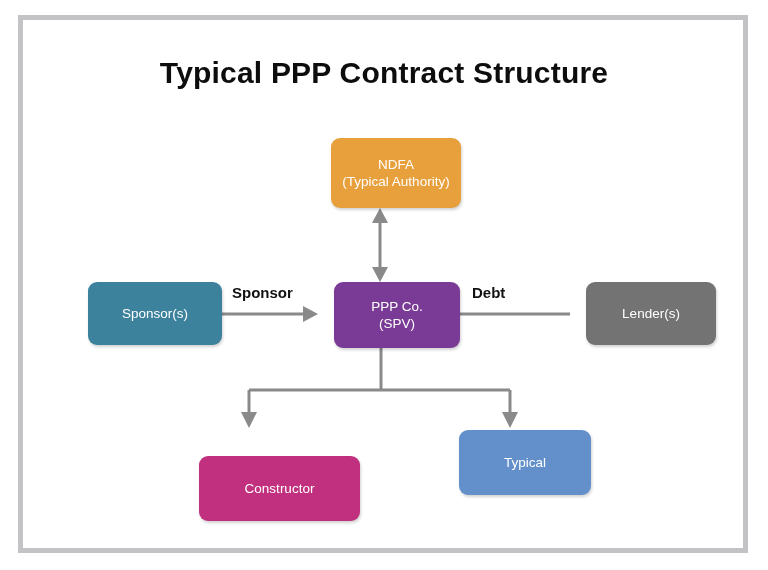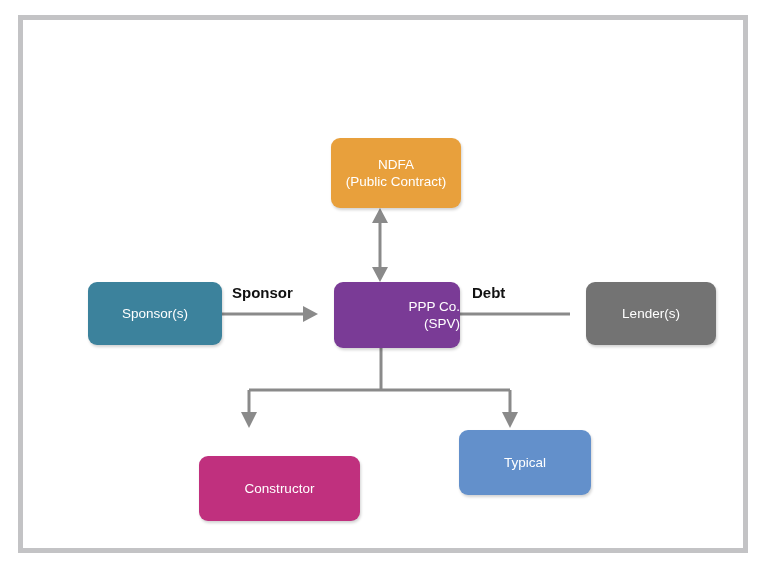--- a/index.html
+++ b/index.html
@@ -56,21 +56,21 @@
     font-size: 13.5px;
     line-height: 17px;
     text-align: center;
     box-shadow: 1px 2px 3px rgba(0,0,0,0.18);
     z-index: 5;
     margin-left: 16px;
   }
   .node .line2 { display: block; }
 
   #node-ndfa      { left: 315px; top: 138px; width: 130px; height: 70px; background: #e8a03c; }
-  #node-pppco     { left: 318px; top: 282px; width: 126px; height: 66px; background: #7a3b96; align-items: flex-end; }
+  #node-pppco     { left: 318px; top: 282px; width: 126px; height: 66px; background: #7a3b96; }
   #node-sponsors  { left:  72px; top: 282px; width: 134px; height: 63px; background: #3c829c; }
   #node-lenders   { left: 570px; top: 282px; width: 130px; height: 63px; background: #737373; }
   #node-constructor { left: 183px; top: 456px; width: 161px; height: 65px; background: #c0307e; }
   #node-operator  { left: 443px; top: 430px; width: 132px; height: 65px; background: #6390cb; }
 
   .edge-label {
     position: absolute;
     font-size: 15px;
     font-weight: bold;
     color: #111111;
@@ -89,20 +89,21 @@
     z-index: 2;
   }
 </style>
 </head>
 <body>
 
 <div id="canvas">
 
   <div id="frame"></div>
 
+  <div id="diagram-title">Typical PPP Contract Structure</div>
 
   <svg id="connectors" viewBox="0 0 768 570" width="768" height="570" xmlns="http://www.w3.org/2000/svg">
     <defs>
       <marker id="arrow-down" viewBox="0 0 10 10" refX="5" refY="8" markerWidth="7" markerHeight="7" orient="auto-start-reverse">
         <path d="M 0 0 L 10 0 L 5 10 z" fill="#8a8a8a"></path>
       </marker>
     </defs>
 
     <g>
       <line x1="380" y1="215" x2="380" y2="275" stroke="#8a8a8a" stroke-width="3"></line>
@@ -125,21 +126,21 @@
       <line x1="249" y1="390" x2="510" y2="390" stroke="#8a8a8a" stroke-width="3"></line>
       <line x1="249" y1="390" x2="249" y2="415" stroke="#8a8a8a" stroke-width="3"></line>
       <line x1="510" y1="390" x2="510" y2="415" stroke="#8a8a8a" stroke-width="3"></line>
       <path d="M 249 428 L 257 412 L 241 412 z" fill="#8a8a8a"></path>
       <path d="M 510 428 L 518 412 L 502 412 z" fill="#8a8a8a"></path>
     </g>
   </svg>
 
   <div class="node" id="node-ndfa">
     <span class="line1">NDFA</span>
-    <span class="line2">(Public Contract)</span>
+    <span class="line2">(Typical Authority)</span>
   </div>
 
   <div class="node" id="node-pppco">
     <span class="line1">PPP Co.</span>
     <span class="line2">(SPV)</span>
   </div>
 
   <div class="node" id="node-sponsors">
     <span class="line1">Sponsor(s)</span>
   </div>

